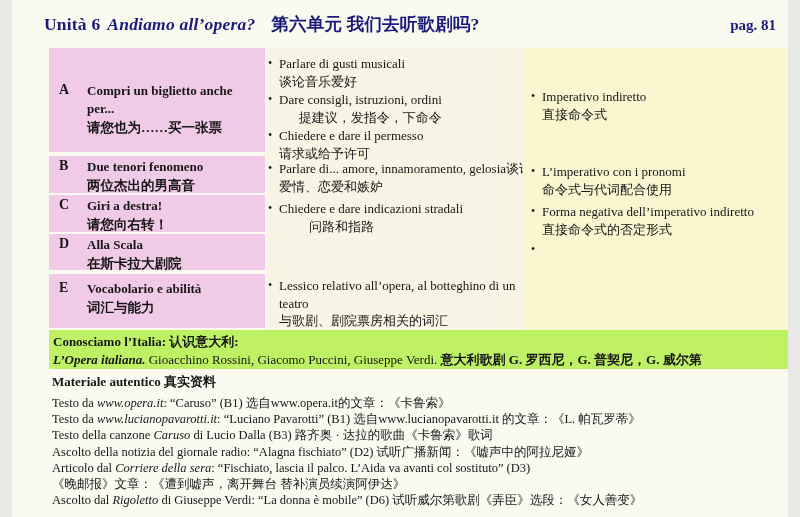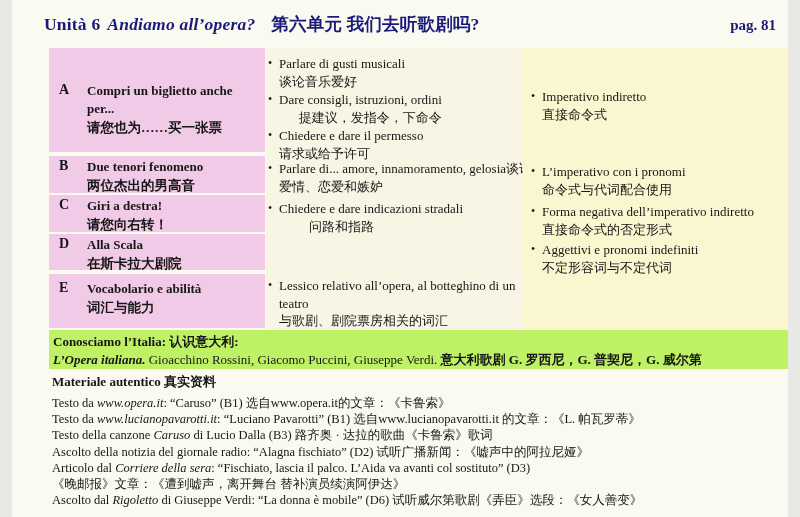--- a/index.html
+++ b/index.html
@@ -147,24 +147,20 @@
             <span class="dot">•</span>
             <span>
               <span class="b-it" style="display: block;">Forma negativa dell’imperativo indiretto</span>
               <span class="b-zh" style="display: block;">直接命令式的否定形式</span>
             </span>
           </div>
         </div>
       <div class="grp" style="top:193px">
           <div class="bullet">
             <span class="dot">•</span>
-            <span>
-              <span class="b-it" style="display: block;">Aggettivi e pronomi indefiniti</span>
-              <span class="b-zh" style="display: block;">不定形容词与不定代词</span>
-            </span>
           </div>
         </div>
     </div>
 
     <div class="col-pink">
       <div class="prow r-a">
         <span class="letter">A</span>
         <div class="p-it">Compri un biglietto anche per...</div>
         <div class="p-zh">请您也为……买一张票</div>
       </div>

